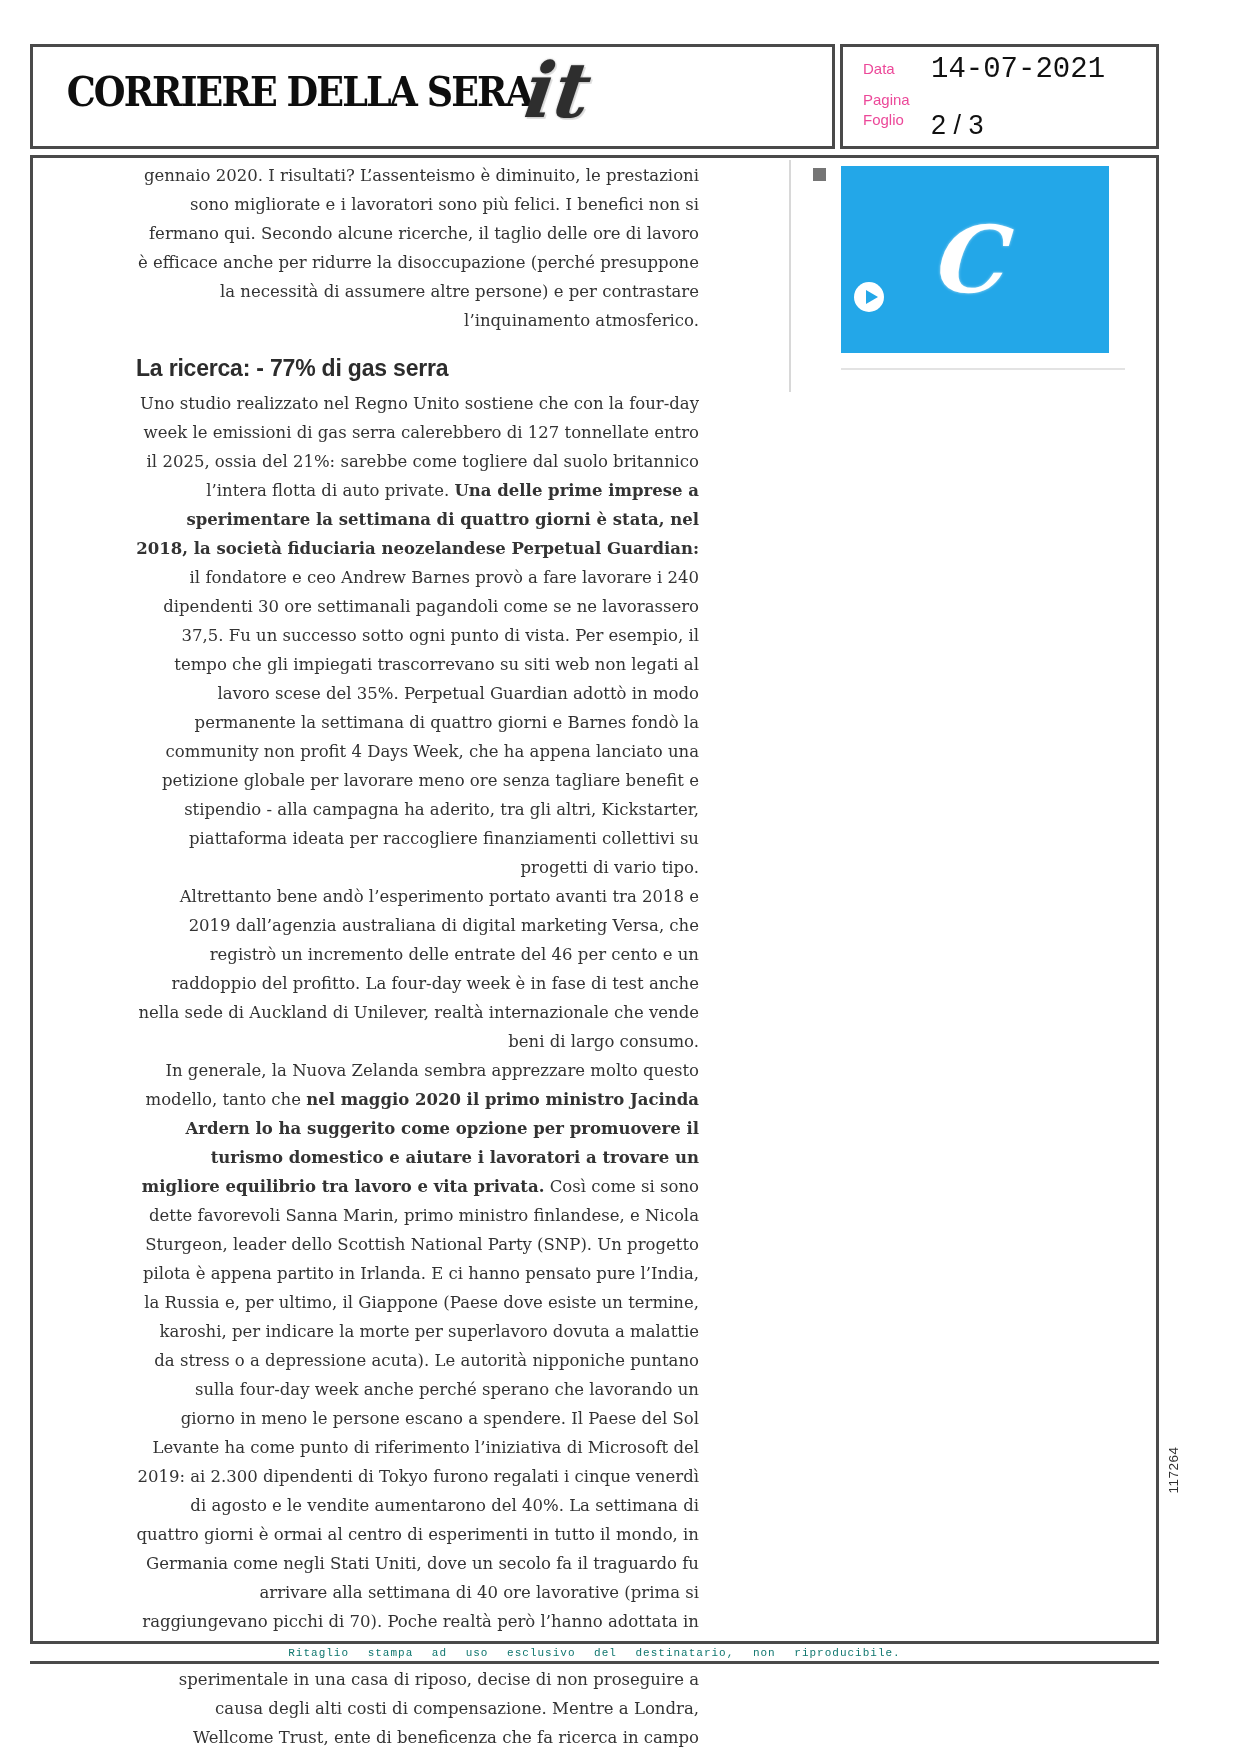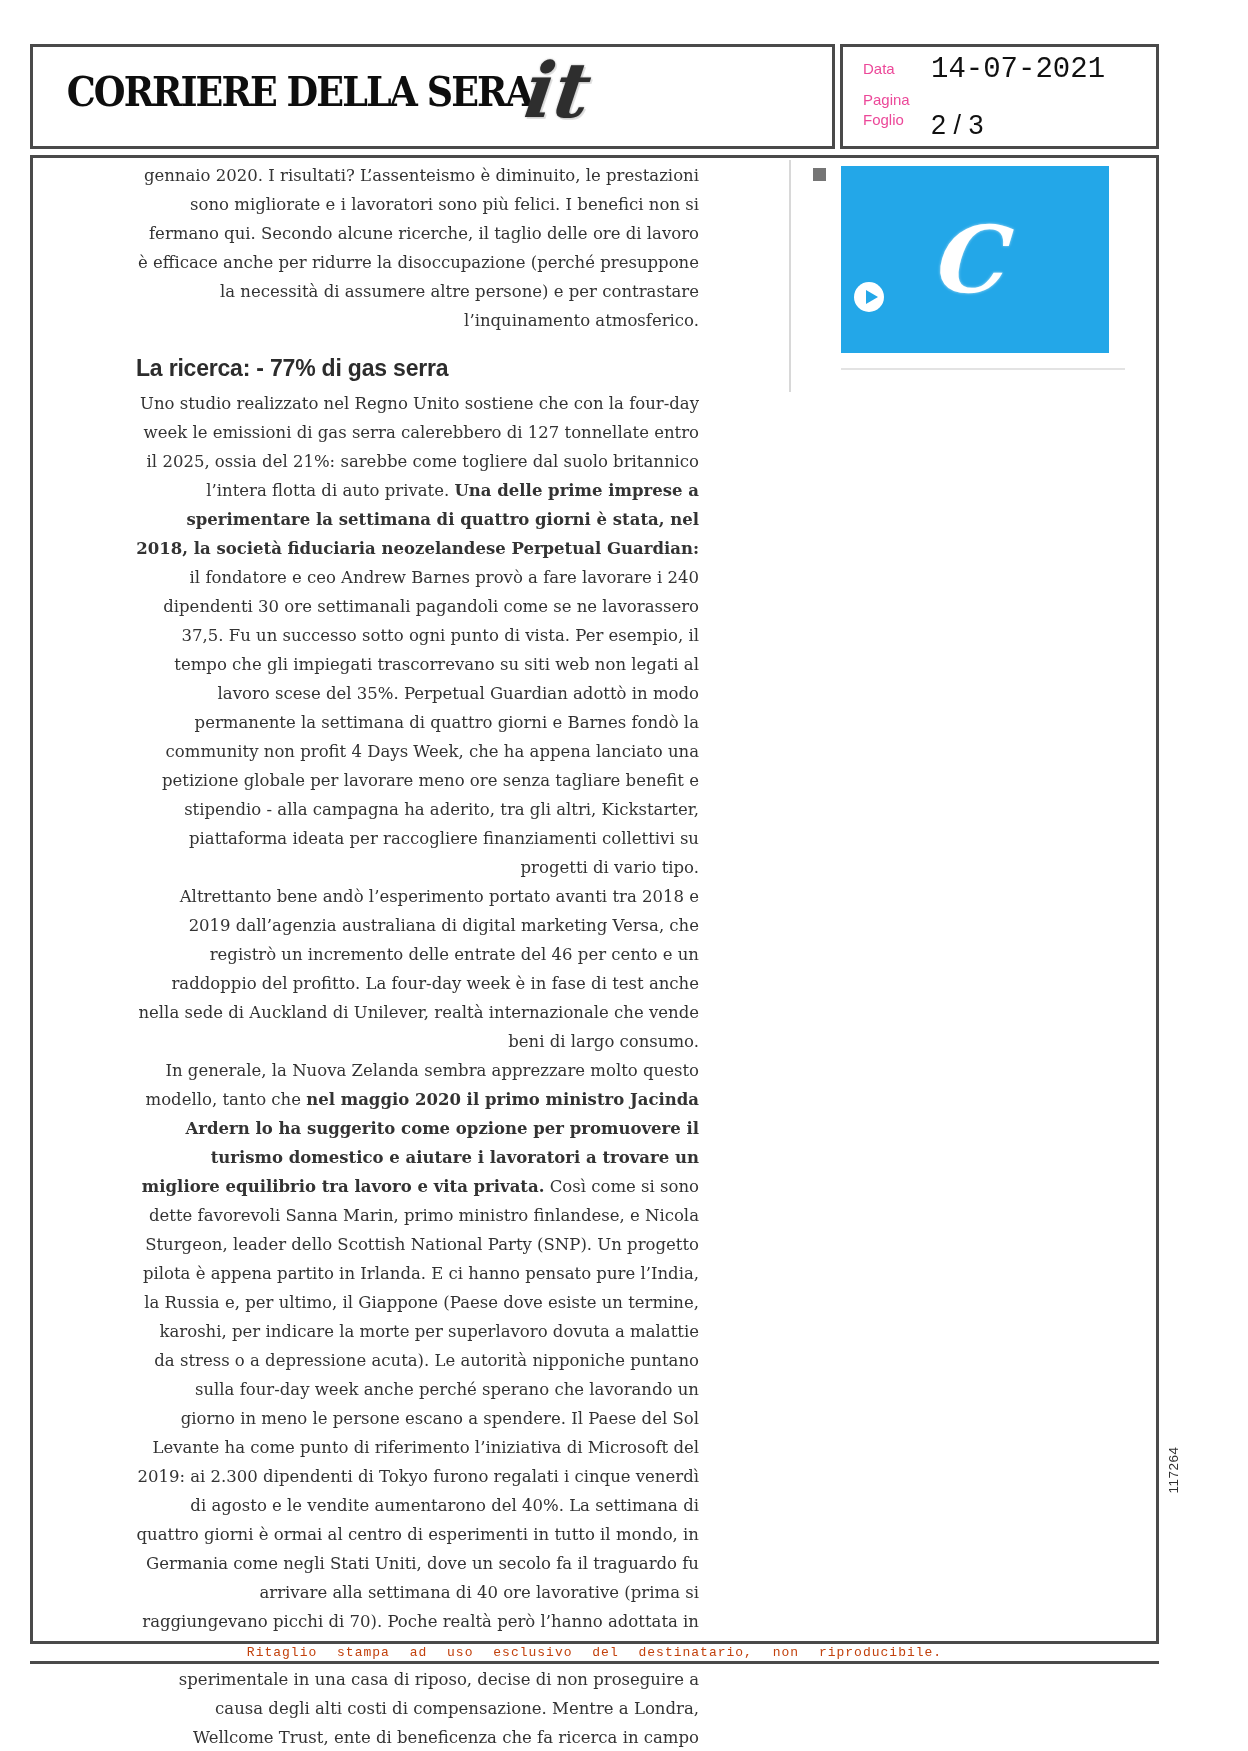--- a/index.html
+++ b/index.html
@@ -86,21 +86,21 @@
 
   
   .footer-band {
     position:absolute; left:30px; top:1641px; width:1129px; height:23px;
     border-top:3px solid #4a4a4a; border-bottom:3px solid #4a4a4a;
     box-sizing:border-box; background:#fff;
     display:flex; align-items:center; justify-content:center;
   }
   .footer-text {
     font-family:"Liberation Mono", monospace;
-    font-size:13px; color:#c2410c;
+    font-size:11px; color:#0f766e;
     letter-spacing:1px; word-spacing:11px; white-space:nowrap;
   }
 
   
   .watermark {
     position:absolute; left:1149px; top:1462px; width:50px; height:16px;
     transform:rotate(-90deg);
     font-family:"Liberation Sans", sans-serif;
     font-size:13.5px; color:#2f2f2f; letter-spacing:0.5px;
     text-align:center;

